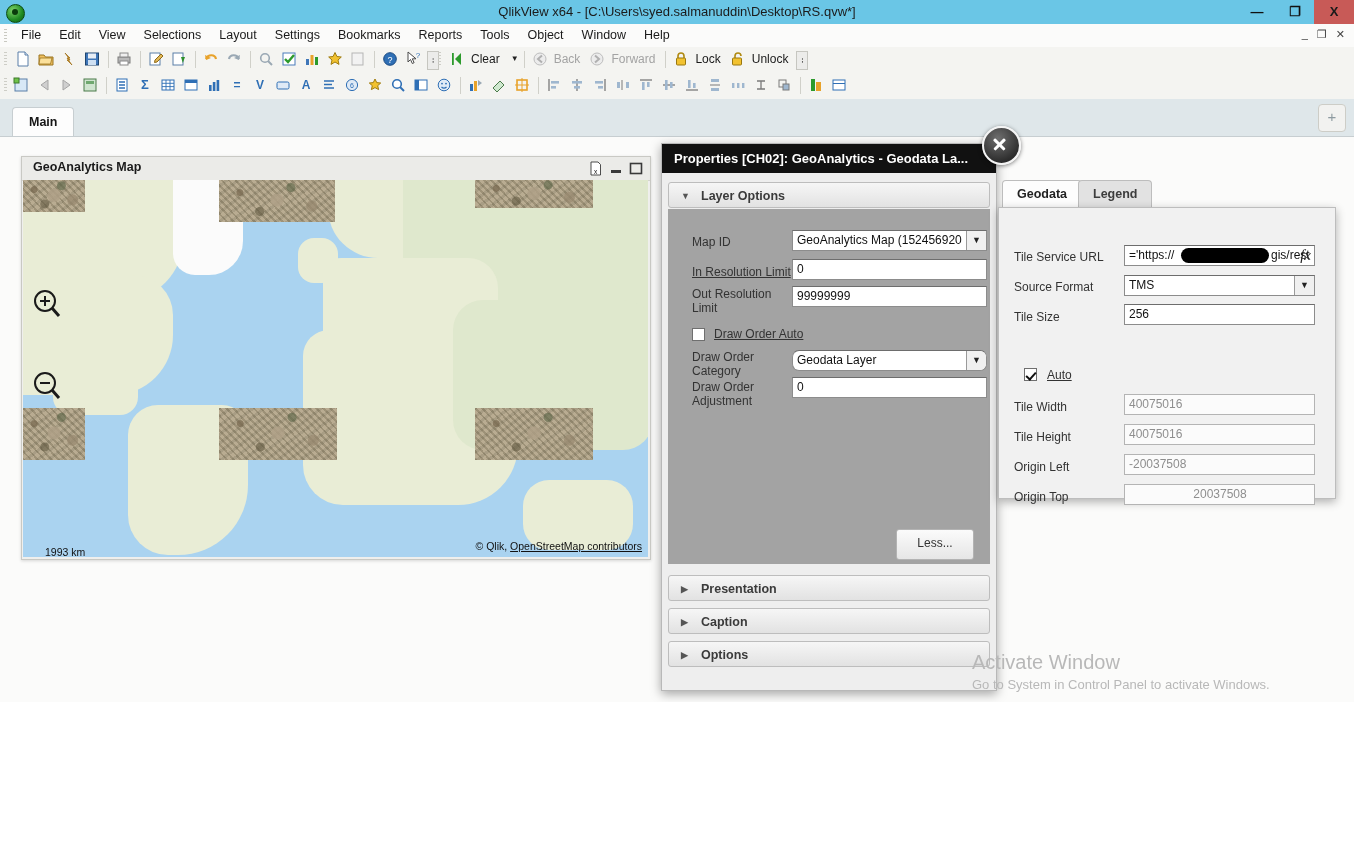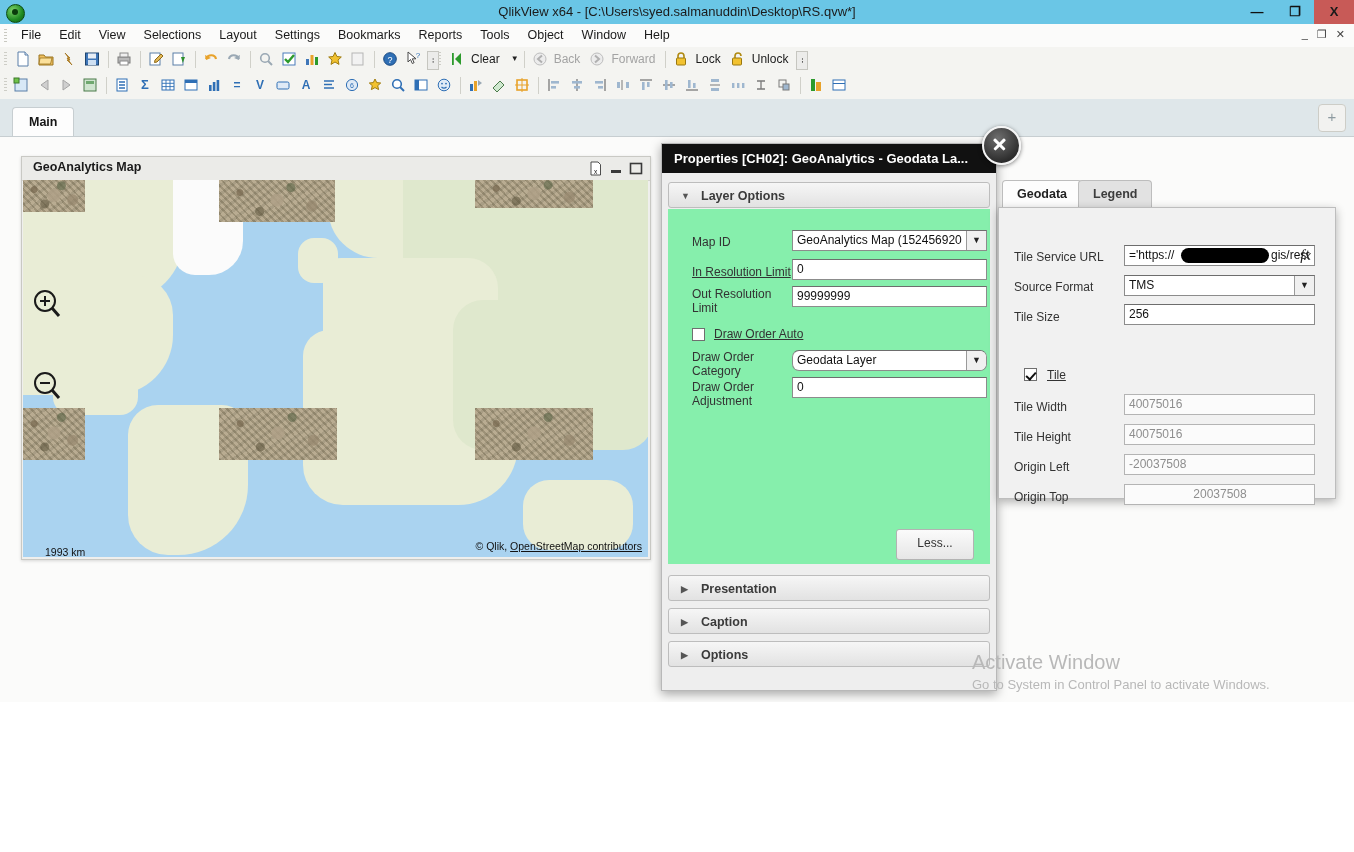--- a/index.html
+++ b/index.html
@@ -159,21 +159,21 @@
   .dlg-close:after{transform:rotate(-45deg);}
 
   .accordion{
     position:absolute;left:6px;width:322px;height:26px;line-height:26px;
     background:linear-gradient(#f6f6f6,#e2e2e2);border:1px solid #bdbdbd;border-radius:3px;
     font-size:12.5px;font-weight:bold;color:#3b3b3b;cursor:default;box-sizing:border-box;
   }
   .accordion .arr{position:absolute;left:12px;top:0;font-size:9px;color:#555;}
   .accordion .lbl{position:absolute;left:32px;top:0;}
 
-  .panel-body{position:absolute;left:6px;top:65px;width:322px;height:355px;background:#86efac;}
+  .panel-body{position:absolute;left:6px;top:65px;width:322px;height:355px;background:#a3a3a3;}
   .flabel{position:absolute;font-size:12px;color:#333;line-height:14px;}
   .finput{
     position:absolute;box-sizing:border-box;height:21px;
     border:1px solid #8c8c8c;border-top-color:#6d6d6d;background:#ffffff;
     font-size:12px;color:#111;padding:2px 3px 0 4px;font-family:"Liberation Sans",sans-serif;
   }
   .finput.disabled{color:#8e8e8e;border-color:#b4b4b4;background:#fbfbfb;}
   .fselect{
     position:absolute;box-sizing:border-box;height:21px;background:#ffffff;
     border:1px solid #8c8c8c;border-top-color:#6d6d6d;
@@ -815,21 +815,21 @@
       <div class="flabel" style="left:15px;top:72px;">Source Format</div>
       <div class="fselect" style="left:125px;top:67px;width:191px;">
         <span>TMS</span>
         <span class="caret">▼</span>
       </div>
 
       <div class="flabel" style="left:15px;top:102px;">Tile Size</div>
       <div class="finput" style="left:125px;top:96px;width:191px;">256</div>
 
       <div class="chk on" style="left:25px;top:160px;"></div>
-      <div class="chklbl" style="left:48px;top:160px;">Tile</div>
+      <div class="chklbl" style="left:48px;top:160px;">Auto</div>
 
       <div class="flabel" style="left:15px;top:192px;">Tile Width</div>
       <div class="finput disabled" style="left:125px;top:186px;width:191px;">40075016</div>
 
       <div class="flabel" style="left:15px;top:222px;">Tile Height</div>
       <div class="finput disabled" style="left:125px;top:216px;width:191px;">40075016</div>
 
       <div class="flabel" style="left:15px;top:252px;">Origin Left</div>
       <div class="finput disabled" style="left:125px;top:246px;width:191px;">-20037508</div>
 

